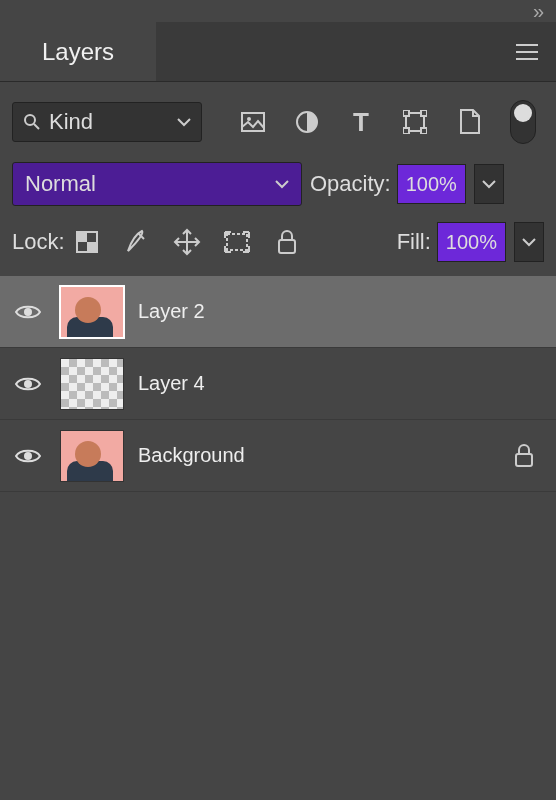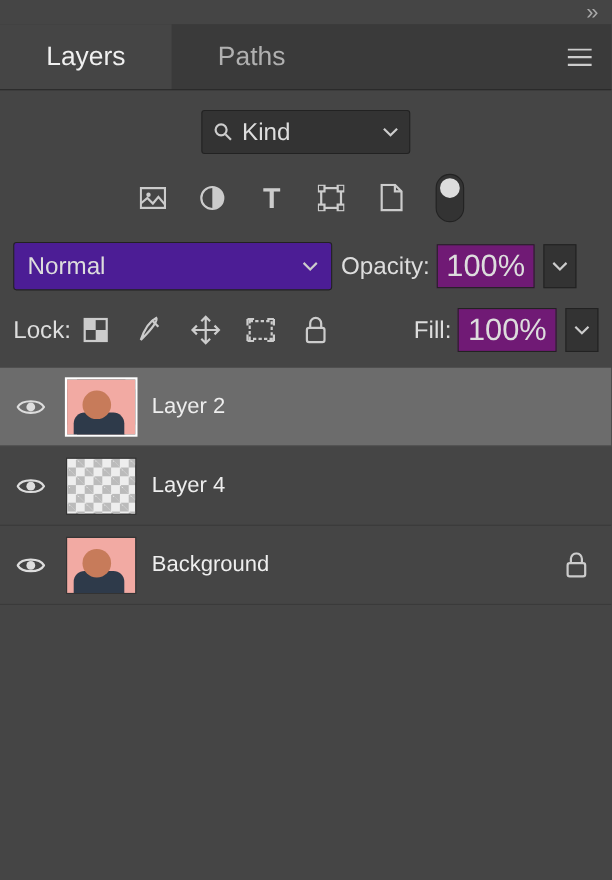--- a/index.html
+++ b/index.html
@@ -52,21 +52,20 @@
     color: #ccc;
     height: 100%;
     display: flex;
     align-items: center;
   }
   .filter-row {
     display: flex;
     align-items: center;
     gap: 18px;
     padding: 18px 12px 12px 12px;
-    flex-direction: column;
   }
   .kind-filter {
     display: flex;
     align-items: center;
     background: #333;
     border: 1px solid #222;
     border-radius: 3px;
     height: 40px;
     width: 190px;
     padding: 0 10px;
@@ -109,25 +108,25 @@
   }
   .opacity-block {
     display: flex;
     align-items: center;
     gap: 6px;
   }
   .label-static { color: #ddd; font-size: 22px; }
   .pct-box {
     display: flex;
     align-items: center;
-    background: #701a75;
+    background: #6d28d9;
     border: 1px solid #222;
     height: 40px;
     padding: 0 8px;
-    font-size: 28px;
+    font-size: 20px;
     color: #ddd;
     gap: 8px;
   }
   .chevron-box {
     width: 30px; height: 40px; background:#333; border:1px solid #222; display:flex; align-items:center; justify-content:center; margin-left:2px;
   }
   .lock-row {
     display: flex;
     align-items: center;
     padding: 6px 12px 14px 12px;
@@ -196,21 +195,20 @@
 <body>
 
 <div class="panel">
 
   <div class="expand-bar">
     <span>»</span>
   </div>
 
   <div class="tabs">
     <div class="tab active">Layers</div>
-    <div class="tab">Paths</div>
     <div class="tab-spacer"></div>
     <div class="menu-icon">
       <svg width="22" height="16" viewBox="0 0 22 16">
           <path d="M0 1h22M0 8h22M0 15h22" stroke="#ccc" stroke-width="2"></path>
         </svg>
     </div>
   </div>
 
   <div class="filter-row">
     <div class="kind-filter">

